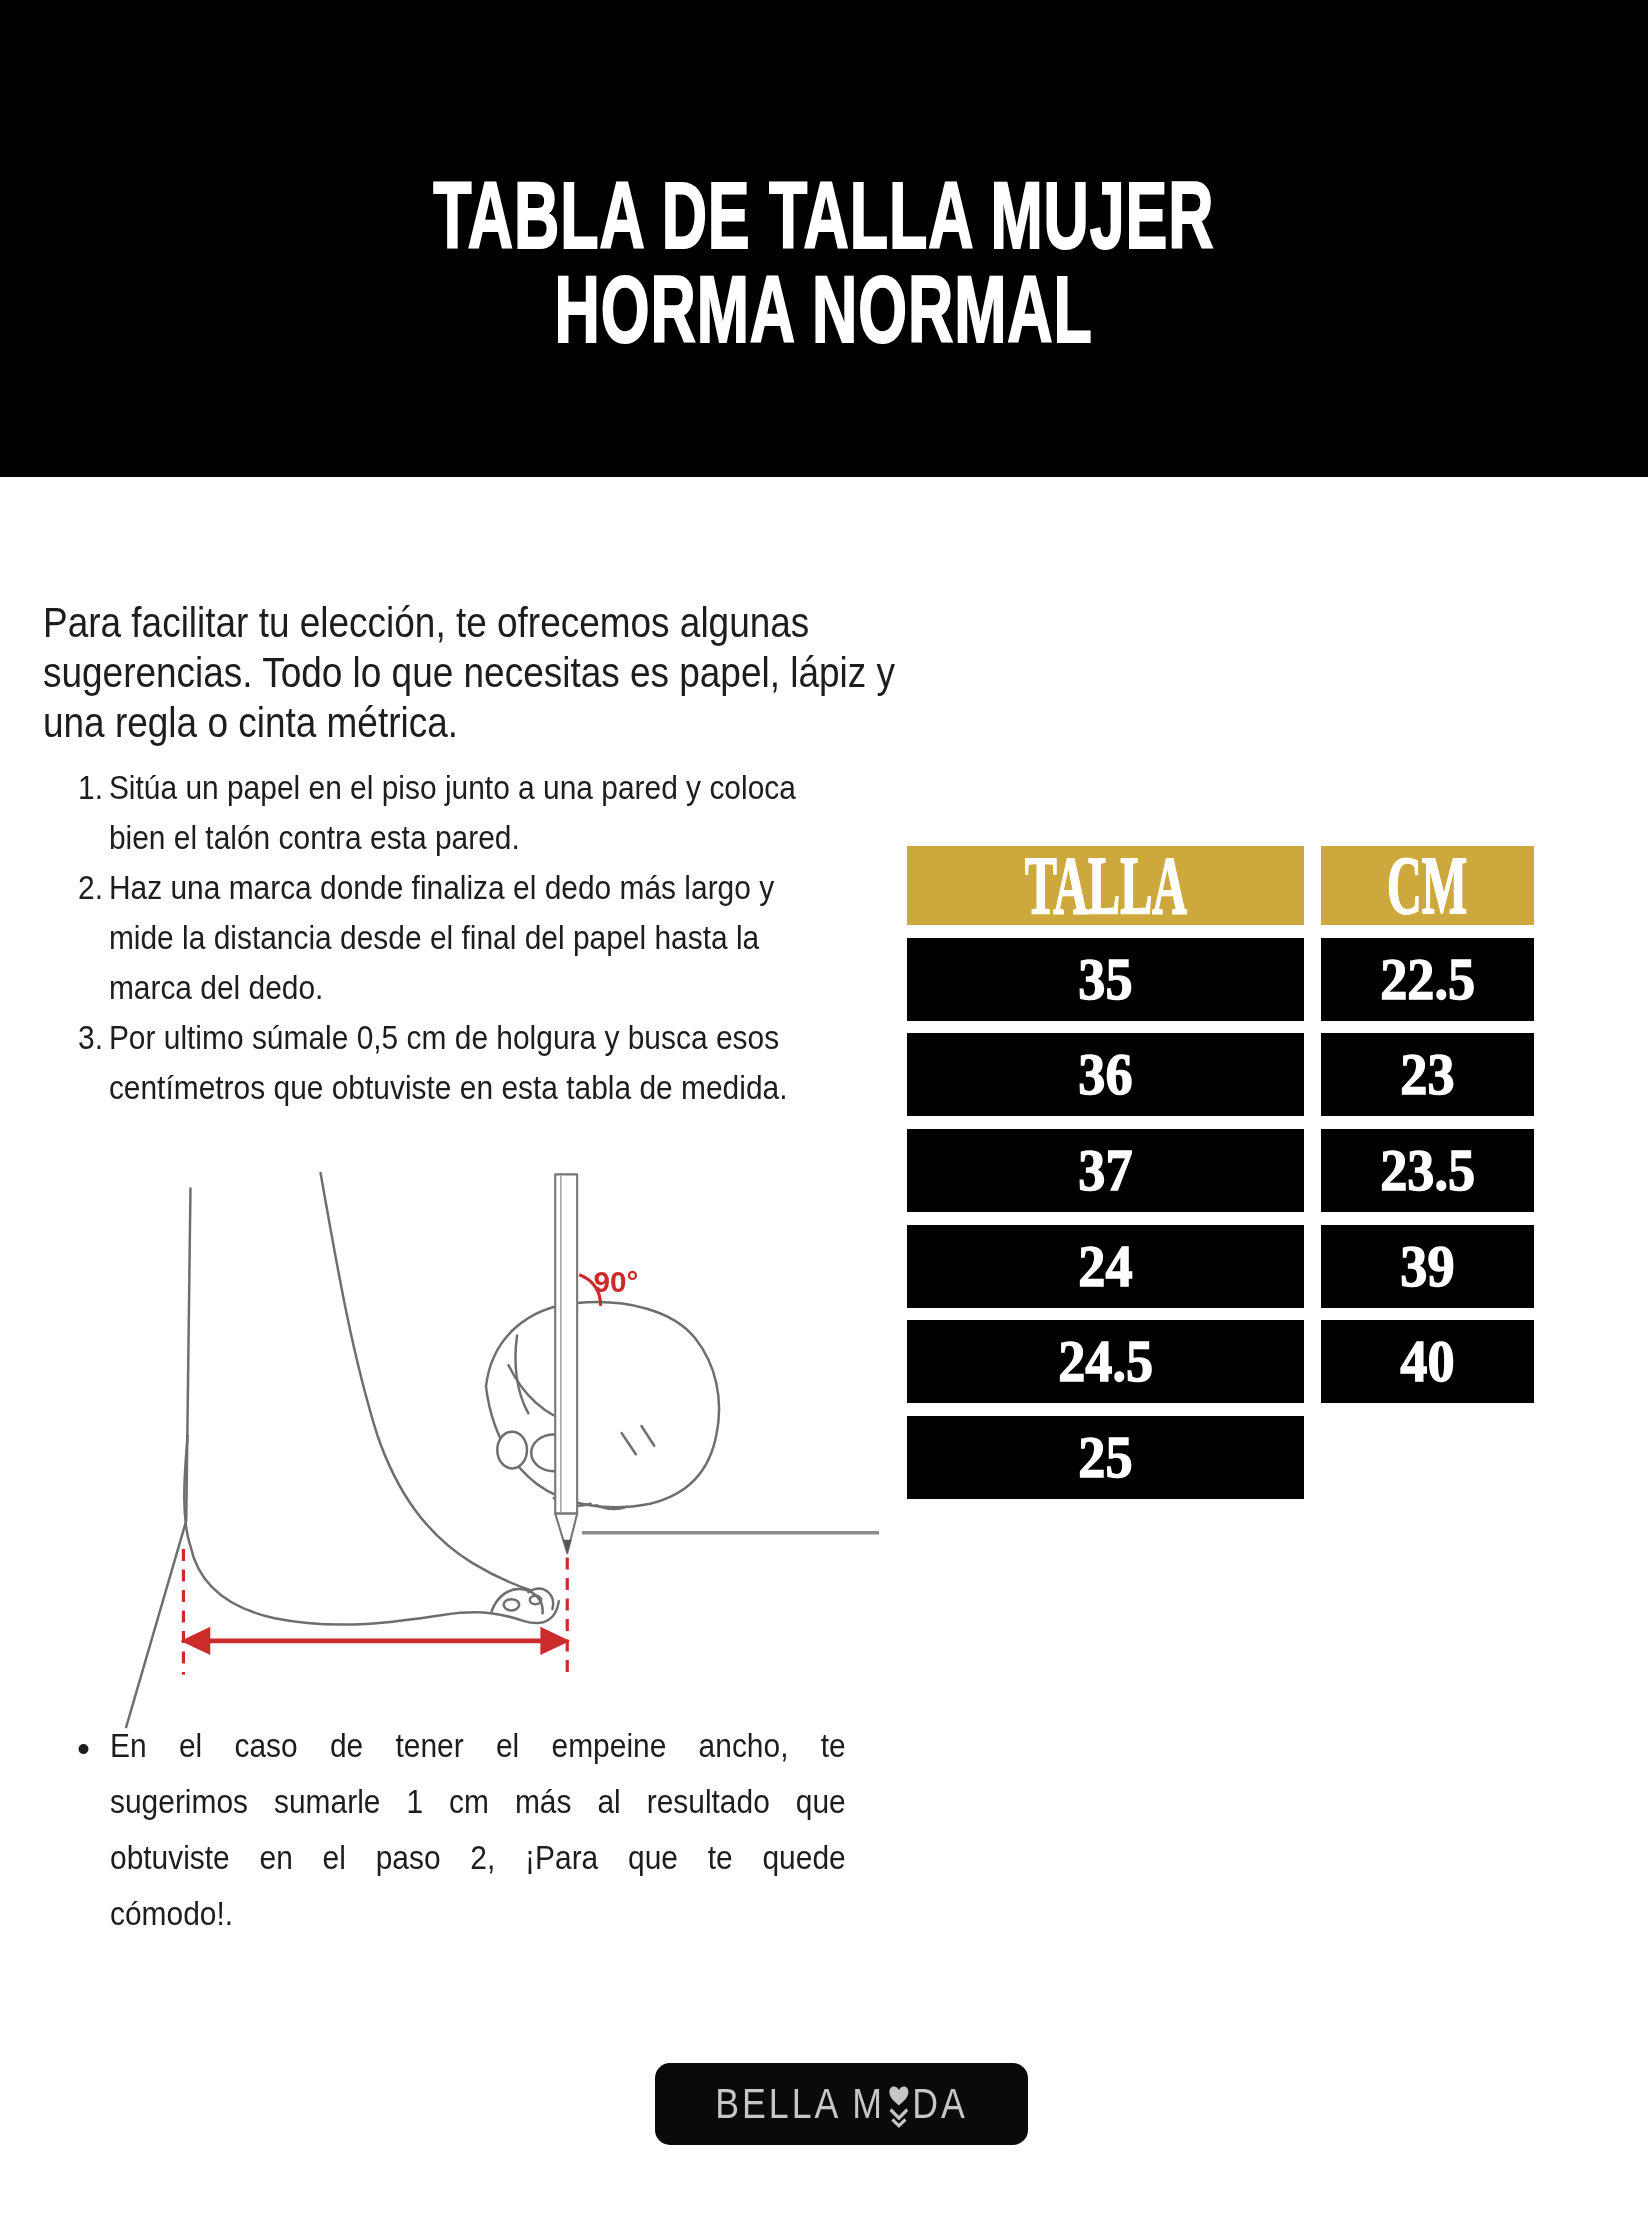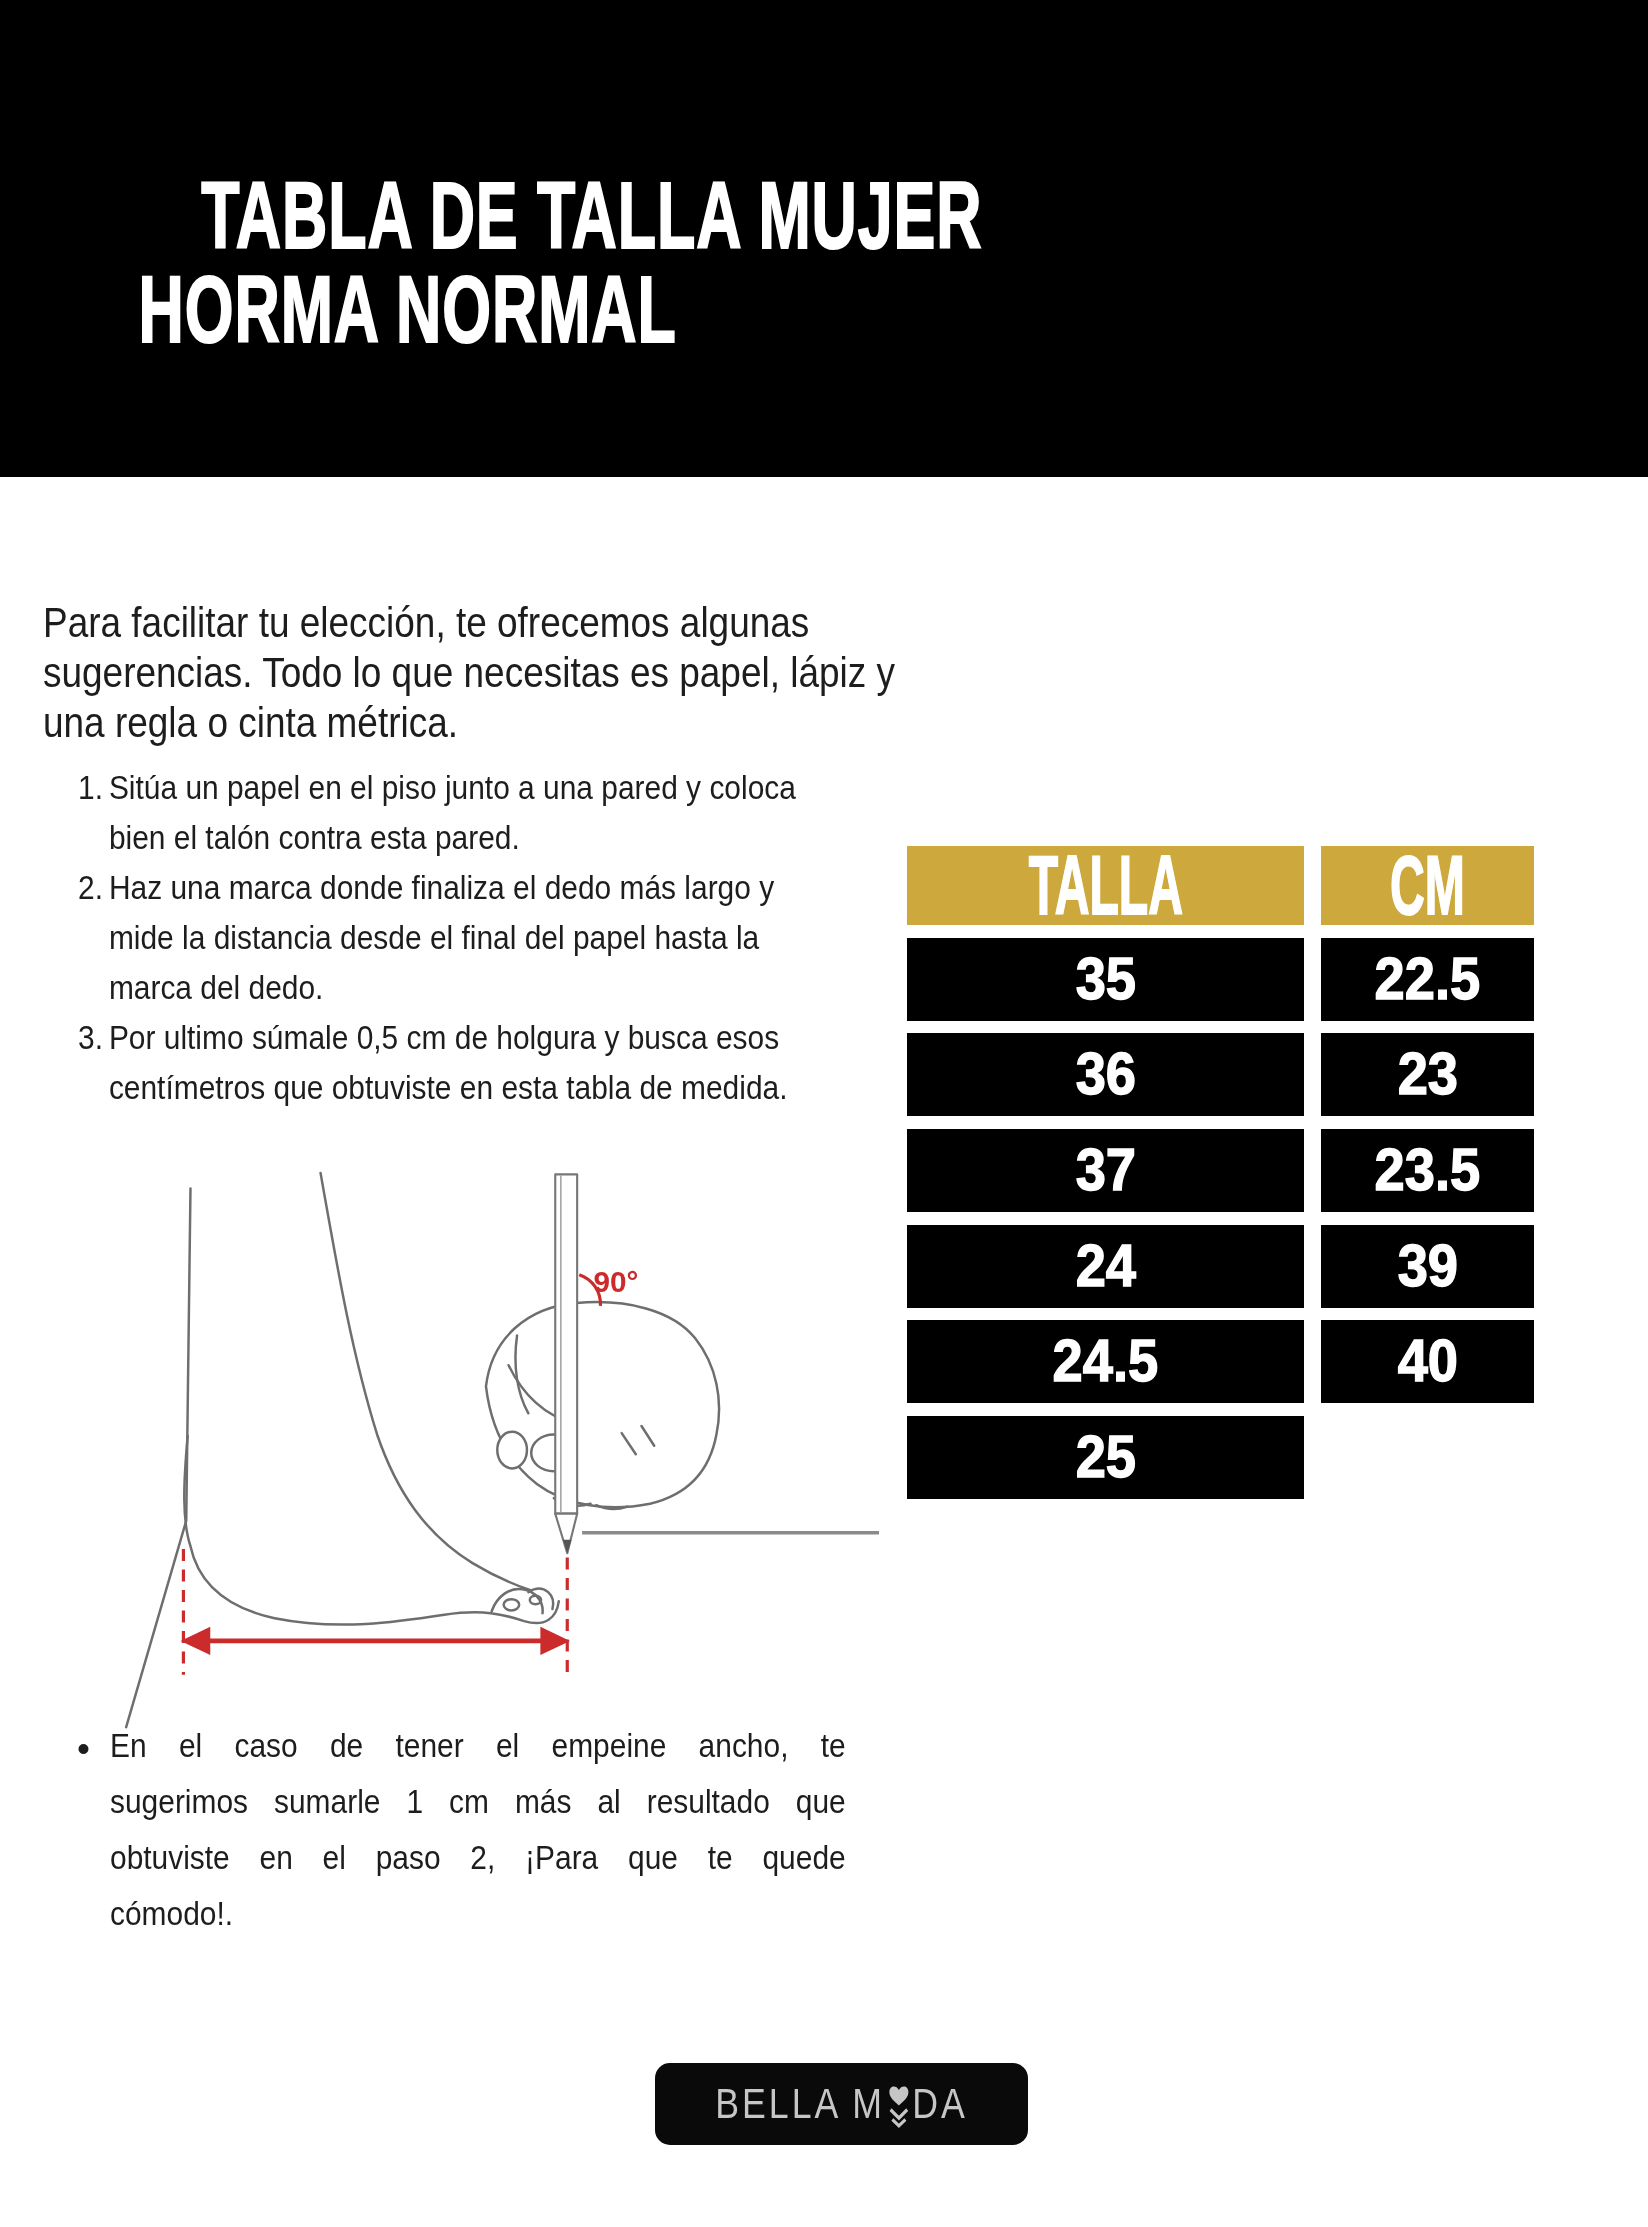--- a/index.html
+++ b/index.html
@@ -8,21 +8,21 @@
     width:1648px;height:2227px;
     background:#ffffff;
     overflow:hidden;
     font-family:"Liberation Sans", sans-serif;
     color:#1d1d1d;
   }
   
   .hero{
     position:absolute;left:0;top:0;width:1648px;height:477px;
     background:#000000;
-    display:flex;flex-direction:column;align-items:flex-start;justify-content:flex-start;
+    display:flex;flex-direction:column;align-items:center;justify-content:flex-start;
     padding-top:168px;box-sizing:border-box;
   }
   .title-line{
     display:inline-block;
     color:#ffffff;
     font-size:95px;line-height:94px;font-weight:700;
     letter-spacing:1.4px;
     transform:scaleX(0.66);transform-origin:50% 50%;
     -webkit-text-stroke:2.1px #ffffff;
     white-space:nowrap;
@@ -47,21 +47,21 @@
   .note-line{text-align:justify;text-align-last:justify;}
   .note-line.last{text-align-last:left;}
   .note-bullet{
     position:absolute;left:-33px;top:4.2px;font-size:37px;
   }
   
   .size-table{
     position:absolute;left:907px;top:846px;
     display:grid;
     grid-template-columns:397px 213px;
-    column-gap:17px;row-gap:12.7px;
+    column-gap:17px;row-gap:12.7px;font-family:Liberation Serif, serif;
   }
   .th{
     height:79px;background:#CDA83C;
     display:flex;align-items:center;justify-content:center;
   }
   .td{
     height:83px;background:#000000;
     display:flex;align-items:center;justify-content:center;
   }
   .cond{

